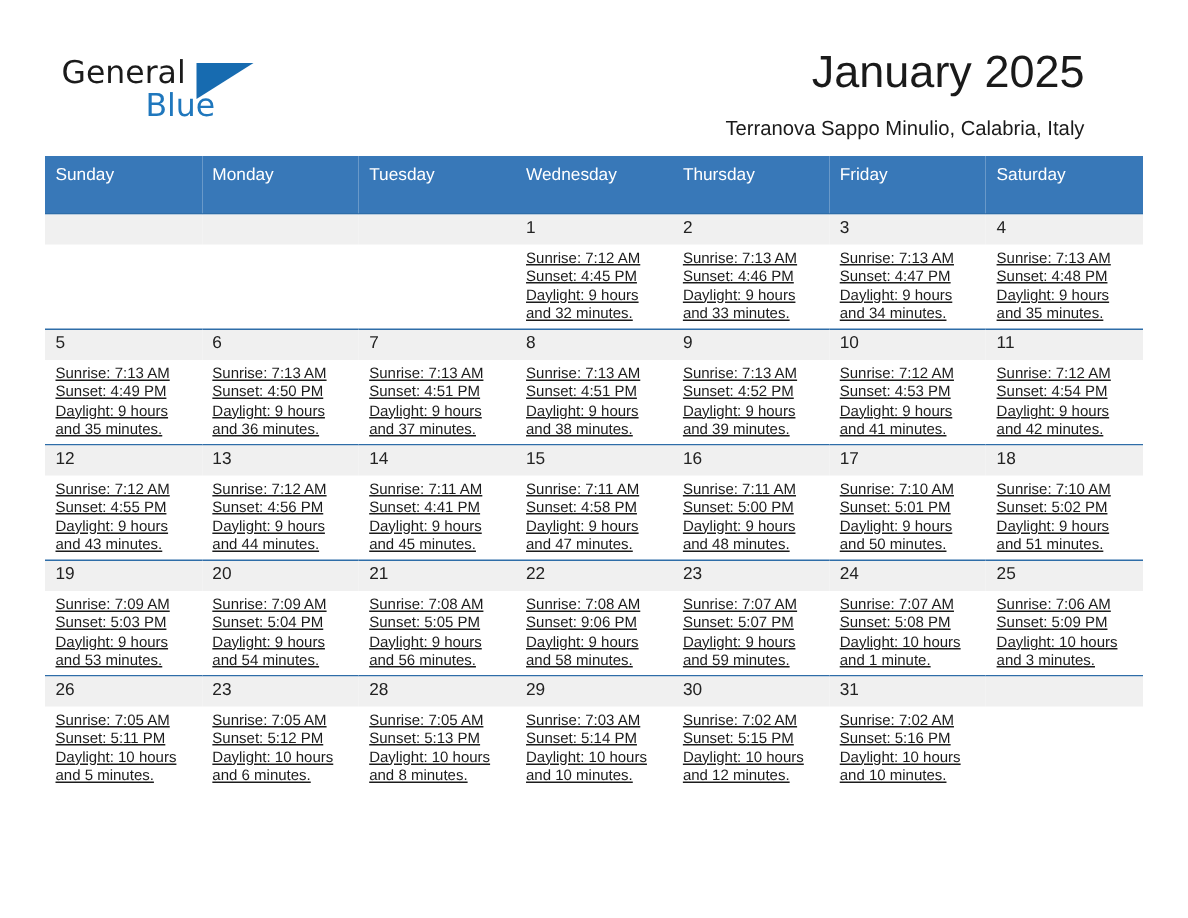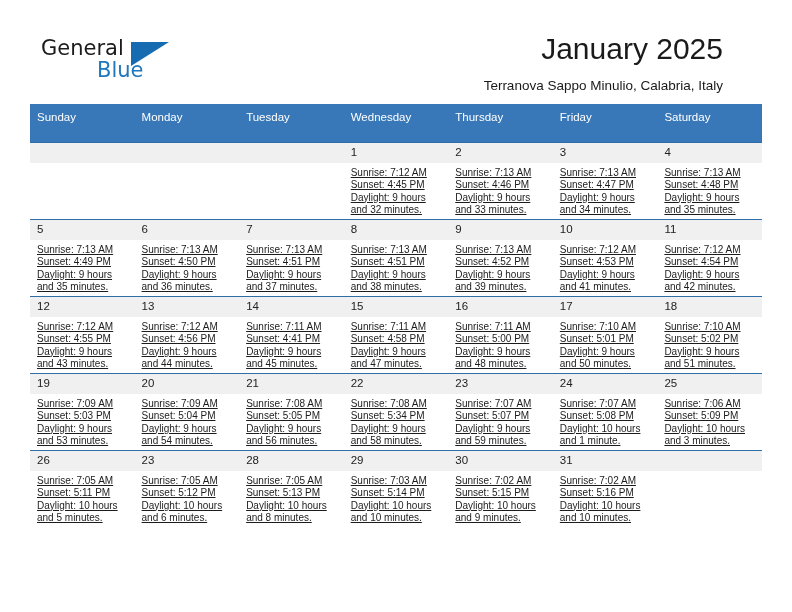--- a/index.html
+++ b/index.html
@@ -408,21 +408,21 @@
                 <div>Daylight: 9 hours</div>
                 <div>and 56 minutes.</div>
               </div>
             </div>
           </td>
           <td>
             <div class="cell-inner">
               <div class="daynum">22</div>
               <div class="details">
                 <div>Sunrise: 7:08 AM</div>
-                <div>Sunset: 5:34 PM</div>
+                <div>Sunset: 9:06 PM</div>
                 <div>Daylight: 9 hours</div>
                 <div>and 58 minutes.</div>
               </div>
             </div>
           </td>
           <td>
             <div class="cell-inner">
               <div class="daynum">23</div>
               <div class="details">
                 <div>Sunrise: 7:07 AM</div>
@@ -500,21 +500,21 @@
               </div>
             </div>
           </td>
           <td>
             <div class="cell-inner">
               <div class="daynum">30</div>
               <div class="details">
                 <div>Sunrise: 7:02 AM</div>
                 <div>Sunset: 5:15 PM</div>
                 <div>Daylight: 10 hours</div>
-                <div>and 9 minutes.</div>
+                <div>and 12 minutes.</div>
               </div>
             </div>
           </td>
           <td>
             <div class="cell-inner">
               <div class="daynum">31</div>
               <div class="details">
                 <div>Sunrise: 7:02 AM</div>
                 <div>Sunset: 5:16 PM</div>
                 <div>Daylight: 10 hours</div>

